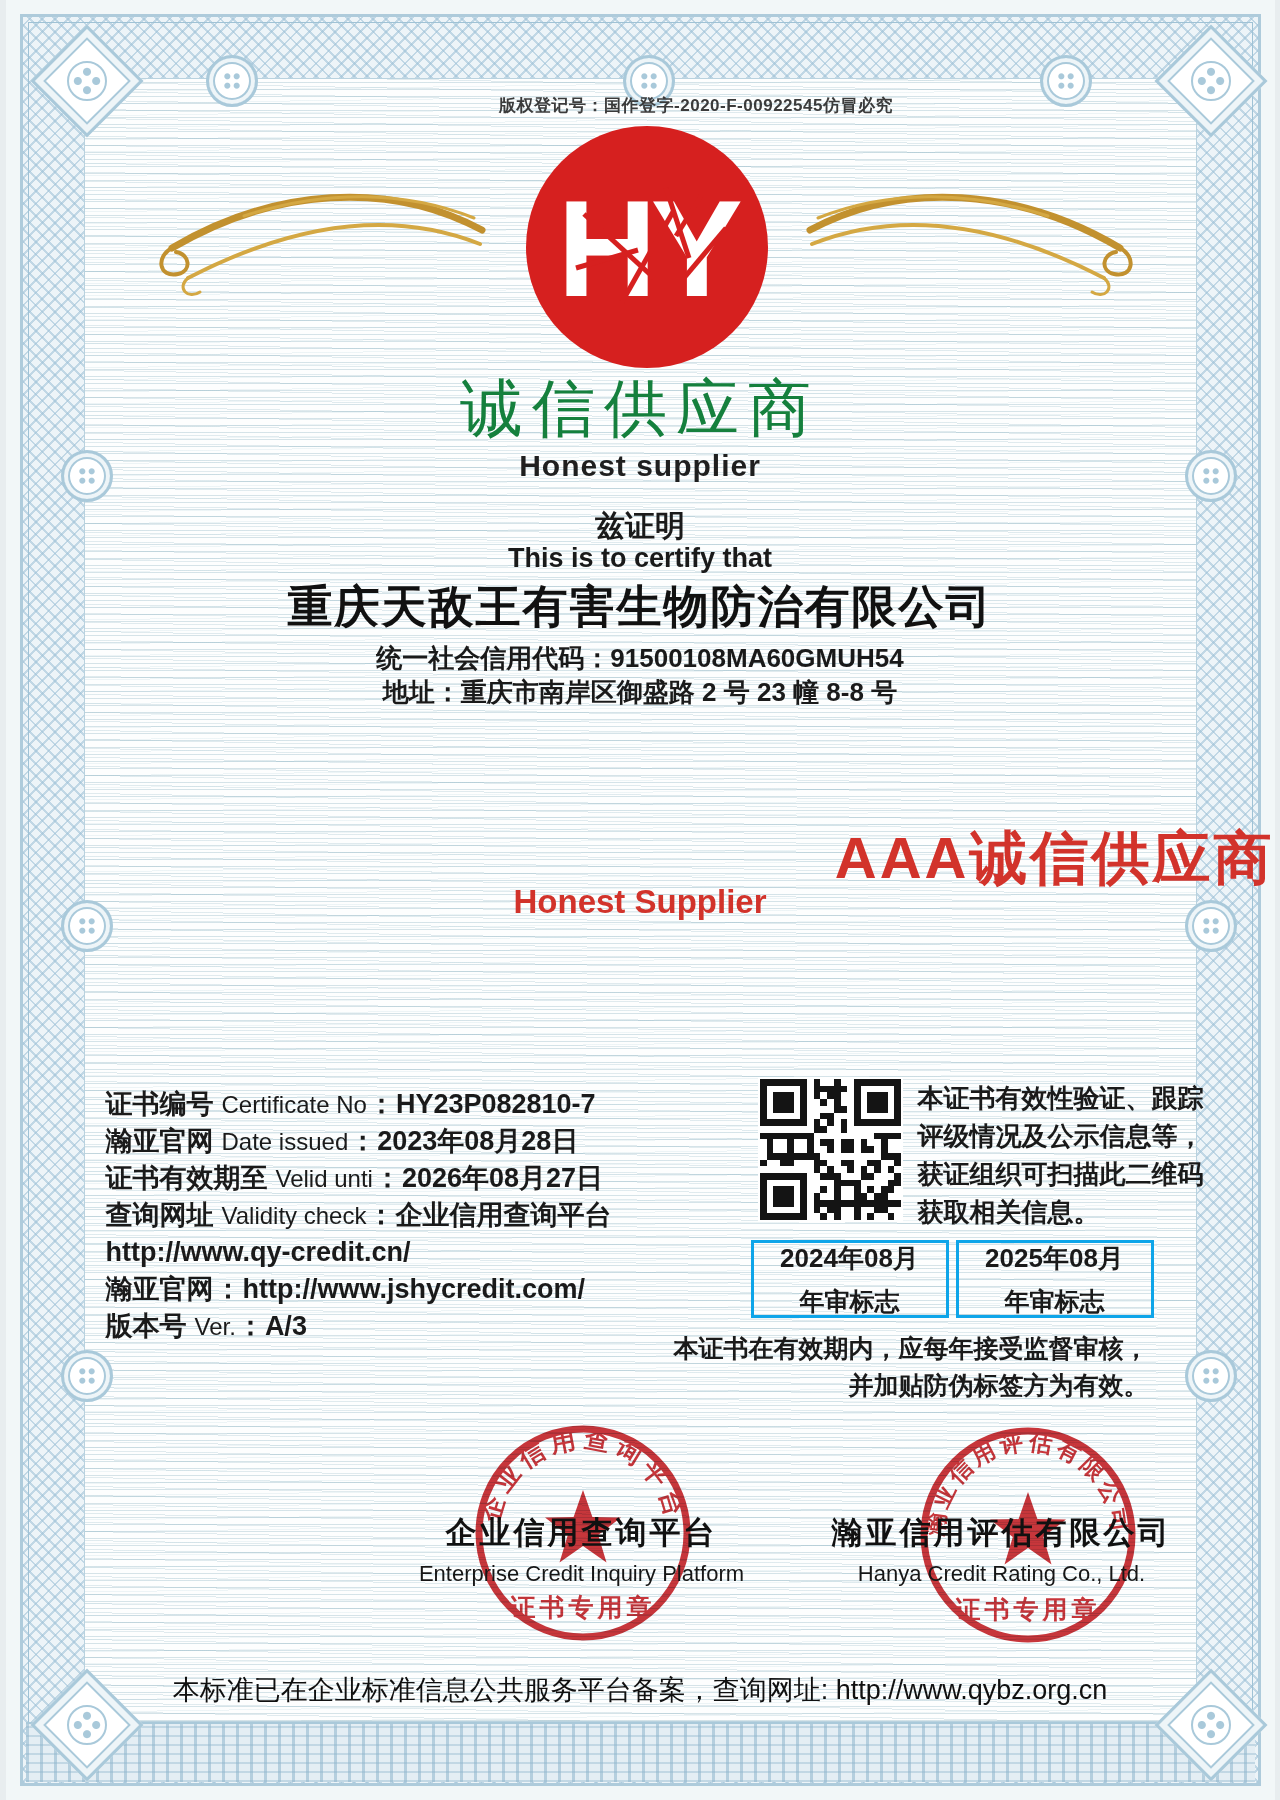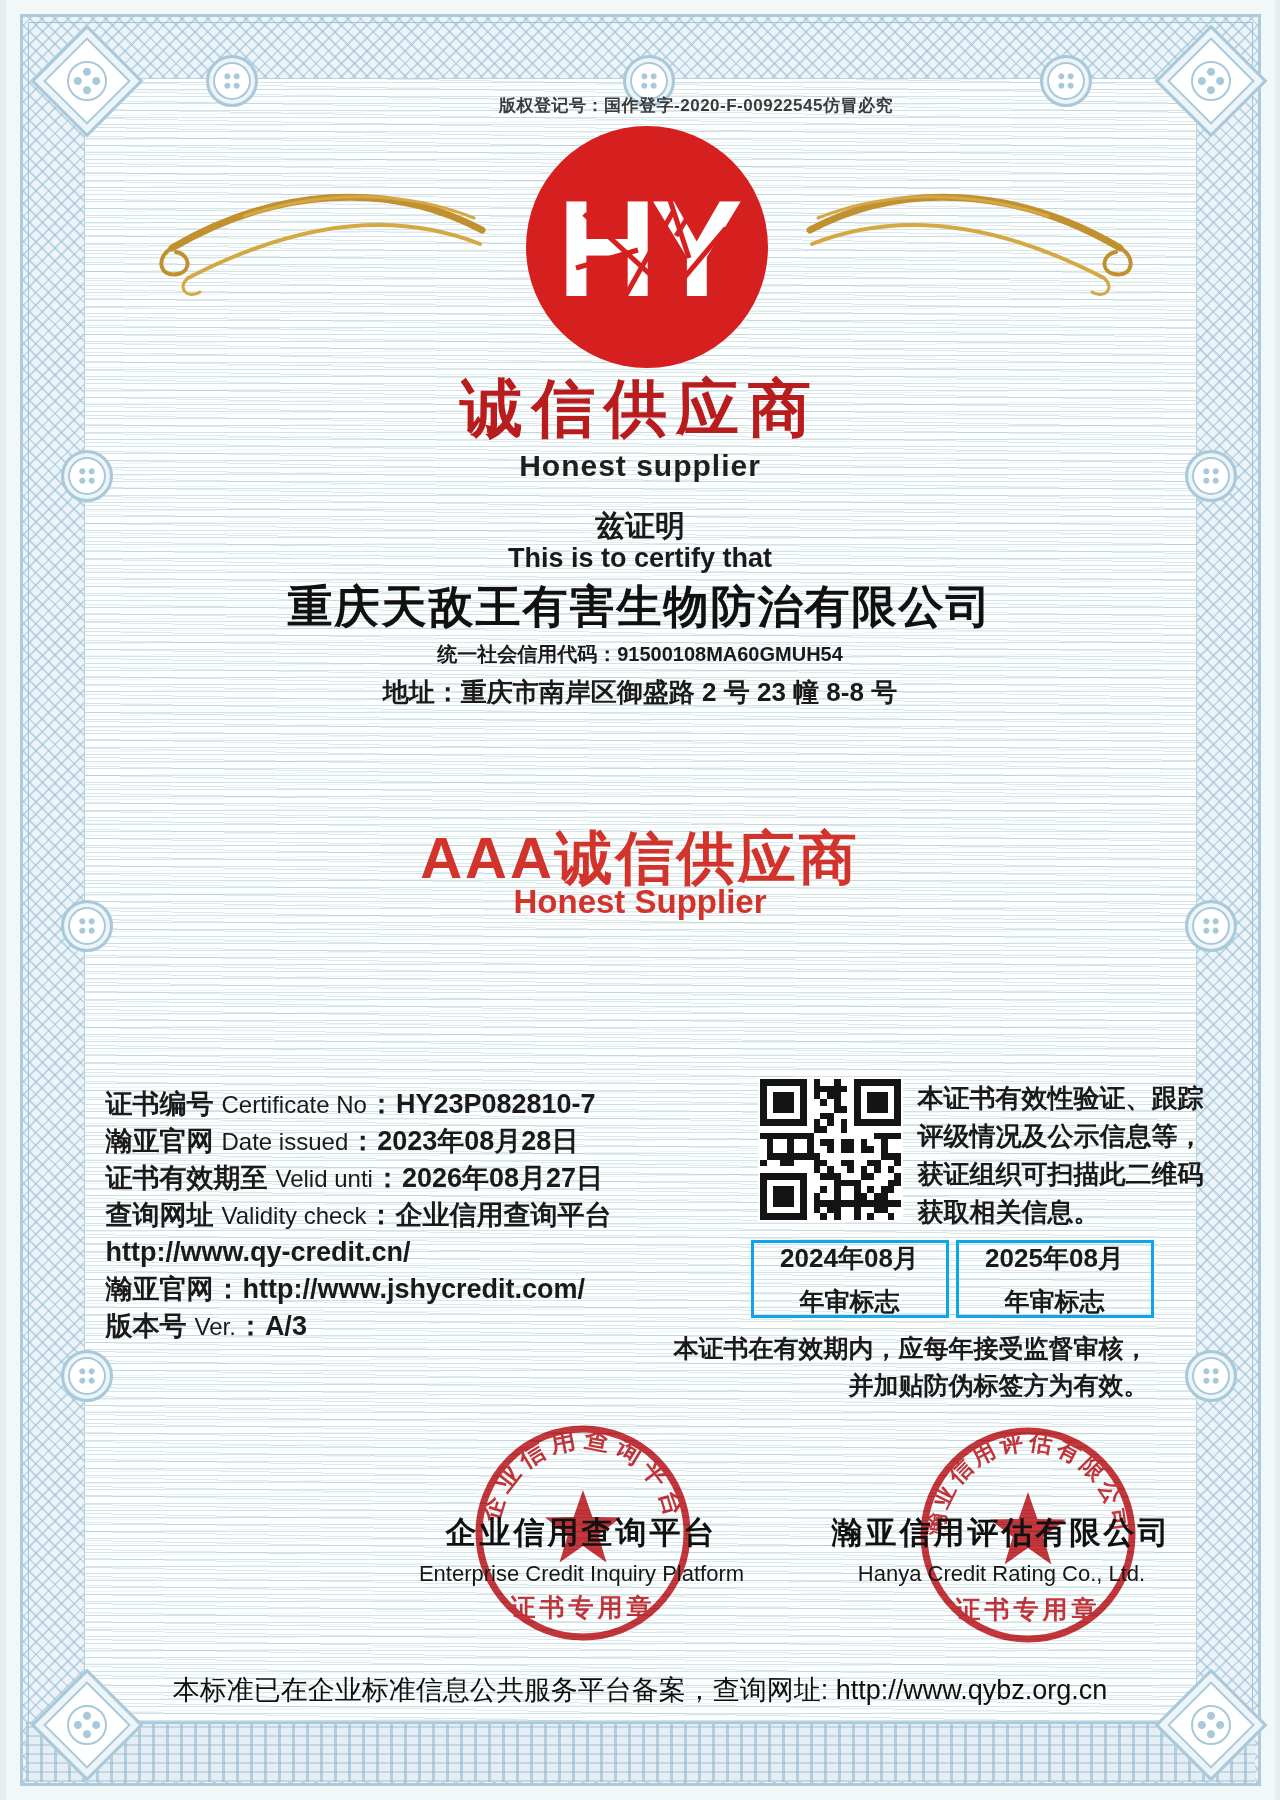--- a/index.html
+++ b/index.html
@@ -65,28 +65,28 @@
   }
   .abs{position:absolute;z-index:10;}
   .ctr{left:0;right:0;text-align:center;}
   
   .copyright{top:94px;font-size:17px;font-weight:600;color:#3b3b3b;letter-spacing:.5px;
              left:50%;transform:translateX(-50%);margin-left:56px;white-space:nowrap;}
   .logo{top:126px;left:520px;width:242px;height:242px;z-index:11;}
   .flourish{top:172px;width:332px;height:132px;z-index:9;}
   .flourish.left{left:148px;}
   .flourish.right{left:800px;transform:scaleX(-1);}
-  .title-cn{top:366px;font-size:63px;font-weight:700;letter-spacing:9px;color:#b91c1c;}
+  .title-cn{top:366px;font-size:63px;font-weight:400;letter-spacing:9px;color:#15803d;}
   .title-en{top:449px;font-size:30px;font-weight:600;color:#1f1f1f;letter-spacing:1px;}
   .certify-cn{top:506px;font-size:30px;font-weight:600;}
   .certify-en{top:543px;font-size:27px;font-weight:600;}
   .company{top:577px;font-size:45px;font-weight:800;letter-spacing:2px;color:#111;}
-  .code-line{top:641px;font-size:20px;font-weight:600;}
+  .code-line{top:641px;font-size:26px;font-weight:600;}
   .addr-line{top:675px;font-size:26px;font-weight:600;}
-  .award-cn{top:820px;font-size:58px;font-weight:700;letter-spacing:3px;color:#d2332b;}
+  .award-cn{top:820px;font-size:58px;font-weight:700;letter-spacing:3px;color:#d2332b;text-align:right;}
   .award-en{top:883px;font-size:33px;font-weight:600;color:#d2332b;}
   
   .details{top:1086px;left:100px;width:560px;}
   .row{height:37px;line-height:37px;font-size:27px;font-weight:600;white-space:nowrap;}
   .row .en{font-size:24px;font-weight:500;margin-left:8px;}
   .row .sep{margin:0 1px;}
   
   .qr{top:1077px;left:752px;width:145px;height:145px;background:#fff;padding:2px;box-sizing:border-box;}
   .qr svg{width:100%;height:100%;display:block;}
   .qr-desc{top:1079px;left:912px;width:280px;}

